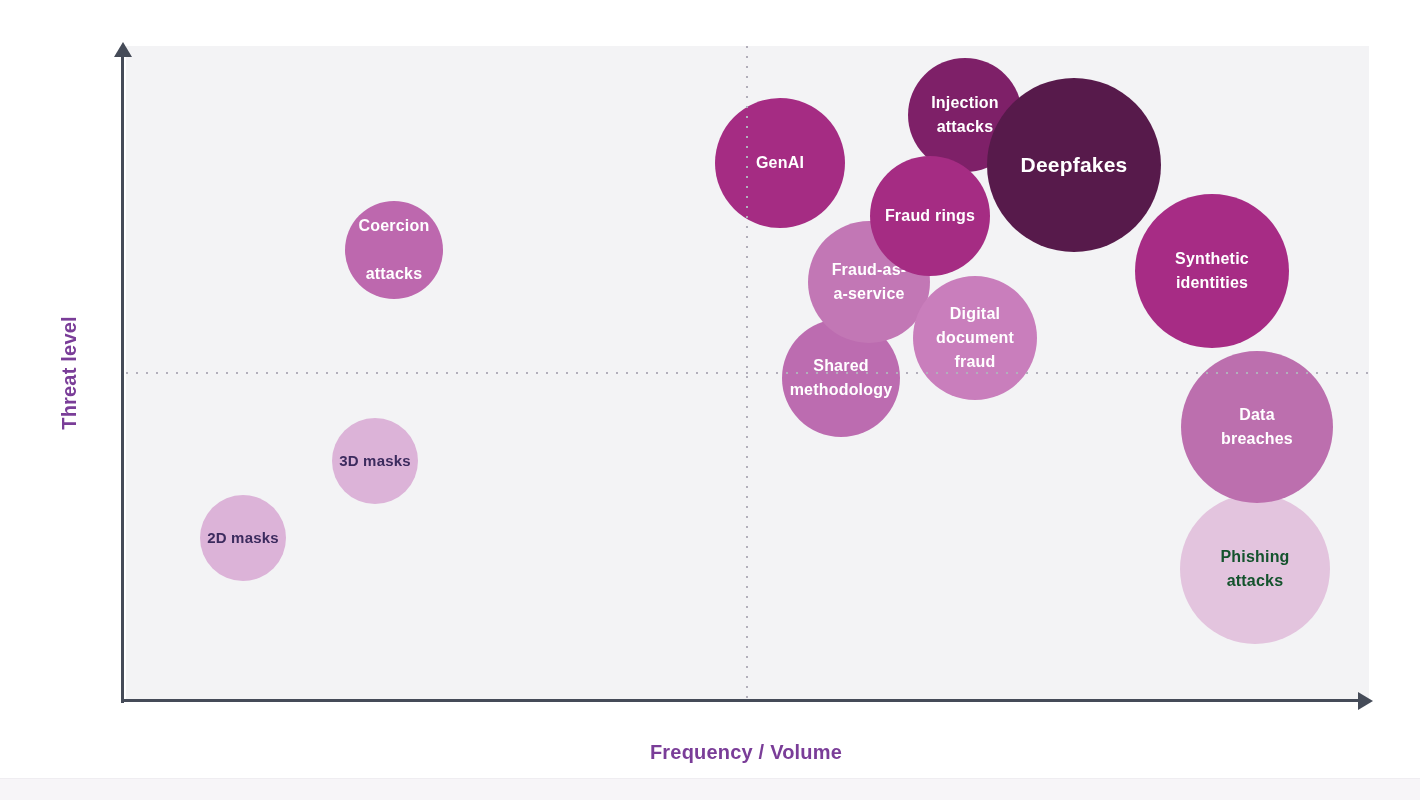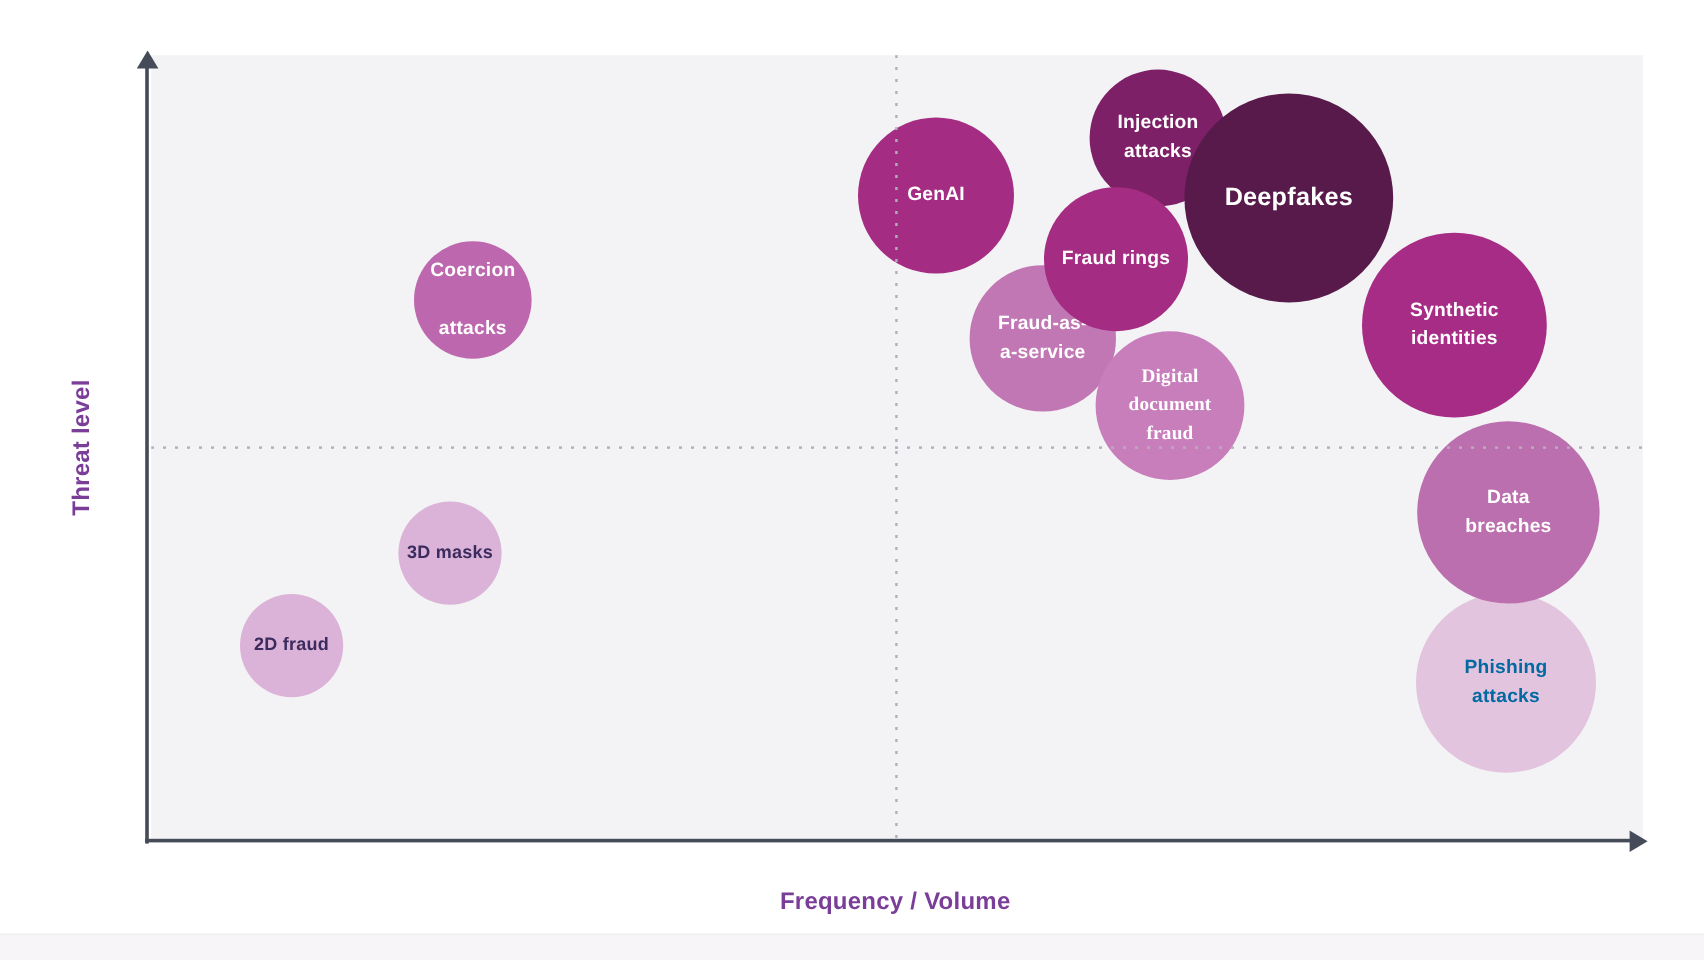--- a/index.html
+++ b/index.html
@@ -48,25 +48,29 @@
   .footer-strip{
     position:absolute;left:0;top:778px;width:1420px;height:22px;
     background:#f7f5f8;border-top:1px solid #efedf1;
   }
 </style>
 </head>
 <body>
 
 <div class="chart-canvas">
   <div class="plot-area">
+      <div class="bubble" style="left: 656px; top: 273px; height: 118px; width: 118px; background: rgb(188, 108, 176); color: rgb(255, 255, 255); font-size: 16px;">
+        <span class="bubble-line">Shared</span>
+        <span class="bubble-line">methodology</span>
+      </div>
       <div class="bubble" style="left: 682px; top: 175px; height: 122px; width: 122px; background: rgb(194, 119, 181); color: rgb(255, 255, 255); font-size: 16px;">
         <span class="bubble-line">Fraud-as-</span>
         <span class="bubble-line">a-service</span>
       </div>
-      <div class="bubble" style="left: 787px; top: 230px; height: 124px; width: 124px; background: rgb(201, 126, 188); color: rgb(255, 255, 255); font-size: 16px; font-family: Liberation Serif, serif;">
+      <div class="bubble" style="left: 787px; top: 230px; height: 124px; width: 124px; background: rgb(201, 126, 188); color: rgb(255, 255, 255); font-size: 16px;">
         <span class="bubble-line">Digital</span>
         <span class="bubble-line">document</span>
         <span class="bubble-line">fraud</span>
       </div>
       <div class="bubble" style="left: 782px; top: 12px; height: 114px; width: 114px; background: rgb(126, 32, 104); color: rgb(255, 255, 255); font-size: 16px;">
         <span class="bubble-line">Injection</span>
         <span class="bubble-line">attacks</span>
       </div>
       <div class="bubble" style="left: 744px; top: 110px; height: 120px; width: 120px; background: rgb(165, 44, 131); color: rgb(255, 255, 255); font-size: 16px;">
         <span class="bubble-line">Fraud rings</span>
@@ -78,33 +82,33 @@
         <span class="bubble-line">Deepfakes</span>
       </div>
       <div class="bubble" style="left: 219px; top: 155px; height: 98px; width: 98px; background: rgb(189, 104, 174); color: rgb(255, 255, 255); font-size: 16px; gap: 24px;">
         <span class="bubble-line">Coercion</span>
         <span class="bubble-line">attacks</span>
       </div>
       <div class="bubble" style="left: 1009px; top: 148px; height: 154px; width: 154px; background: rgb(167, 44, 133); color: rgb(255, 255, 255); font-size: 16px;">
         <span class="bubble-line">Synthetic</span>
         <span class="bubble-line">identities</span>
       </div>
-      <div class="bubble" style="left: 1054px; top: 448px; height: 150px; width: 150px; background: rgb(227, 196, 222); color: #0369a1; font-size: 16px;">
+      <div class="bubble" style="left: 1054px; top: 448px; height: 150px; width: 150px; background: rgb(227, 196, 222); color: #14532d; font-size: 16px;">
         <span class="bubble-line">Phishing</span>
         <span class="bubble-line">attacks</span>
       </div>
       <div class="bubble" style="left: 1055px; top: 305px; height: 152px; width: 152px; background: rgb(188, 111, 174); color: rgb(255, 255, 255); font-size: 16px;">
         <span class="bubble-line">Data</span>
         <span class="bubble-line">breaches</span>
       </div>
       <div class="bubble" style="left: 206px; top: 372px; height: 86px; width: 86px; background: rgb(220, 179, 216); color: rgb(60, 43, 94); font-size: 15px;">
         <span class="bubble-line">3D masks</span>
       </div>
       <div class="bubble" style="left: 74px; top: 449px; height: 86px; width: 86px; background: rgb(220, 179, 216); color: rgb(60, 43, 94); font-size: 15px;">
-        <span class="bubble-line">2D fraud</span>
+        <span class="bubble-line">2D masks</span>
       </div>
     </div>
   <div class="grid-v"></div>
   <div class="grid-h"></div>
   <div class="axis-line-y"></div>
   <div class="axis-line-x"></div>
   <div class="axis-arrow-up"></div>
   <div class="axis-arrow-right"></div>
   <div class="axis-label y">Threat level</div>
   <div class="axis-label x">Frequency / Volume</div>

